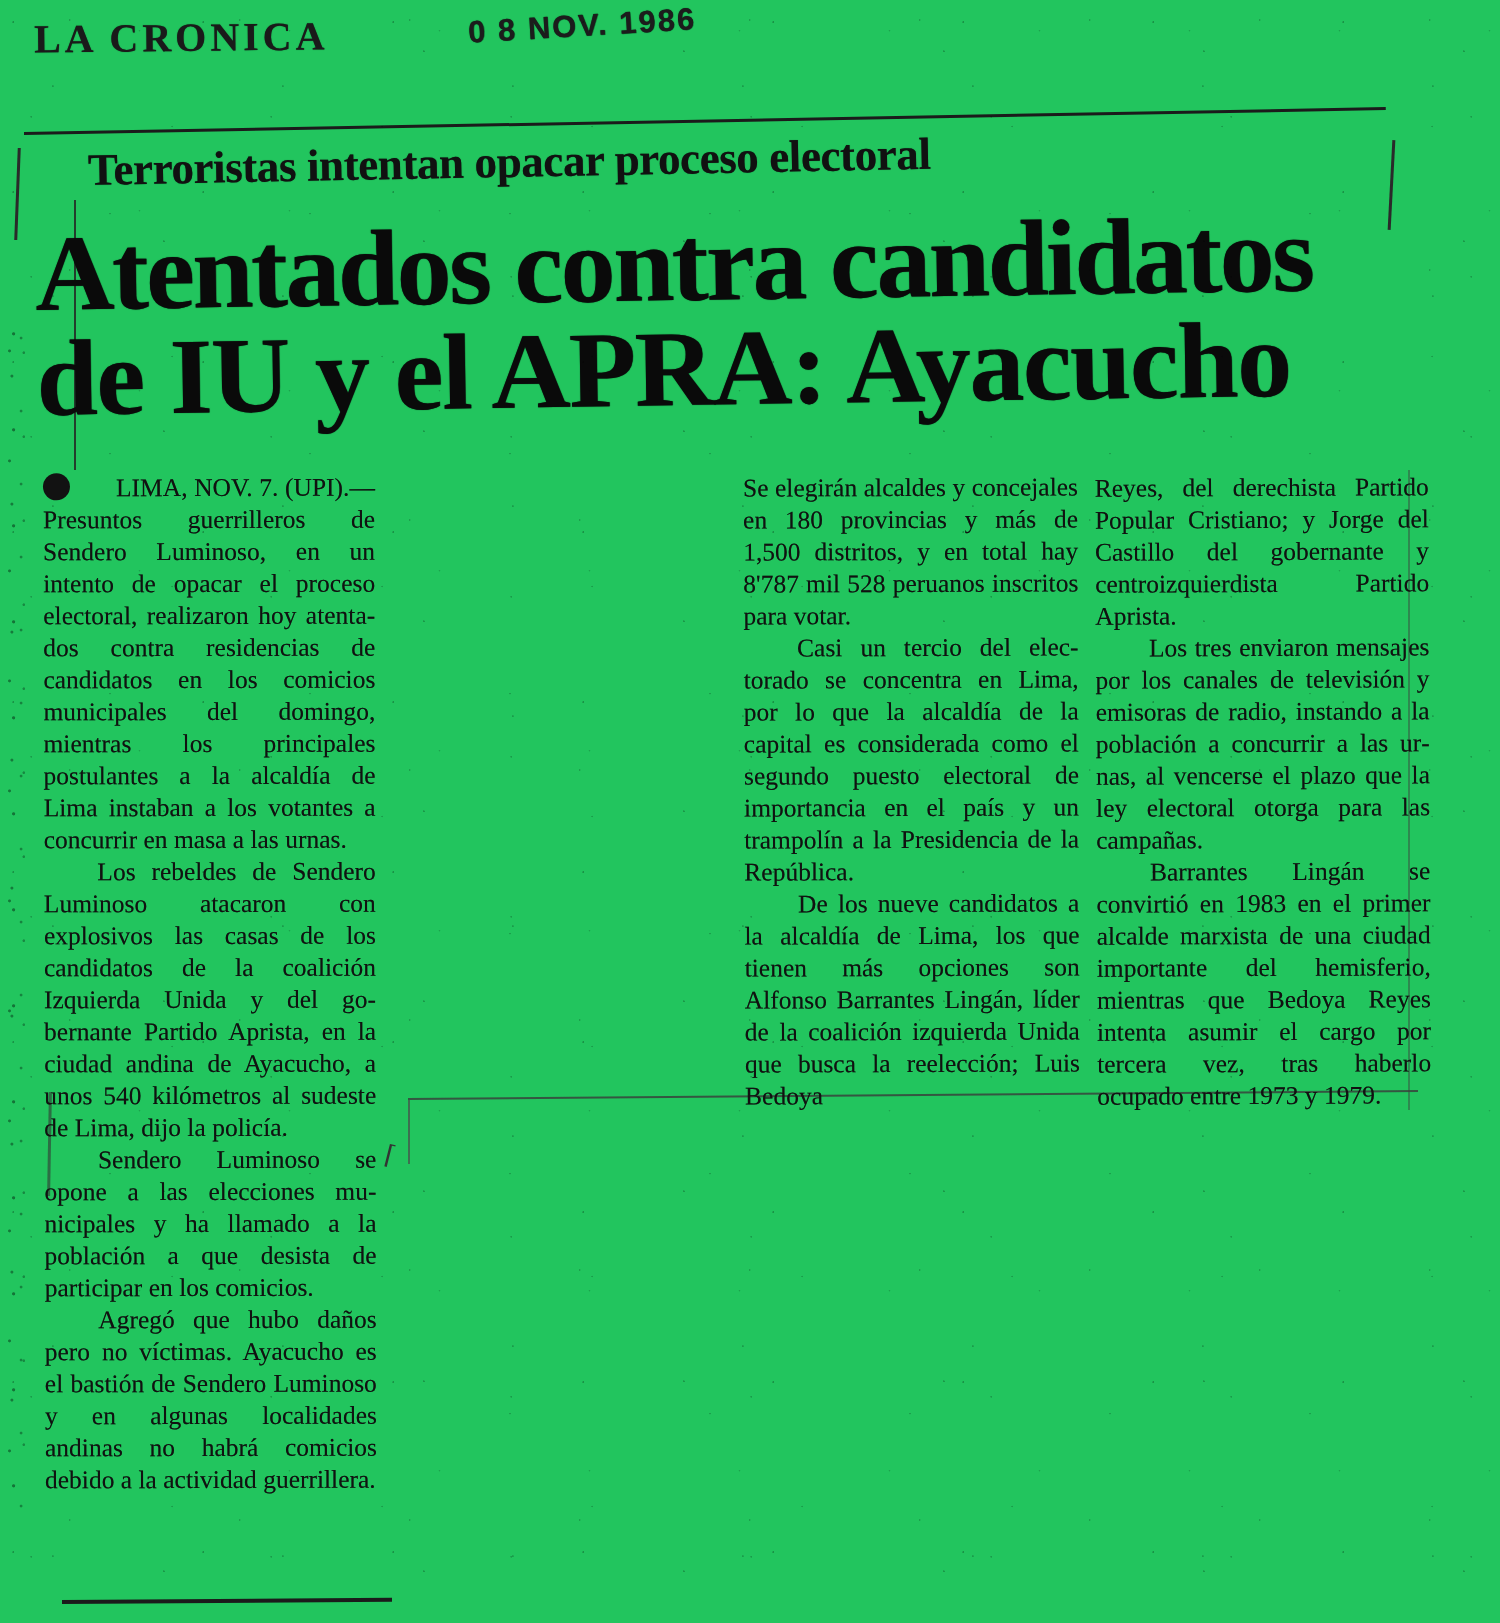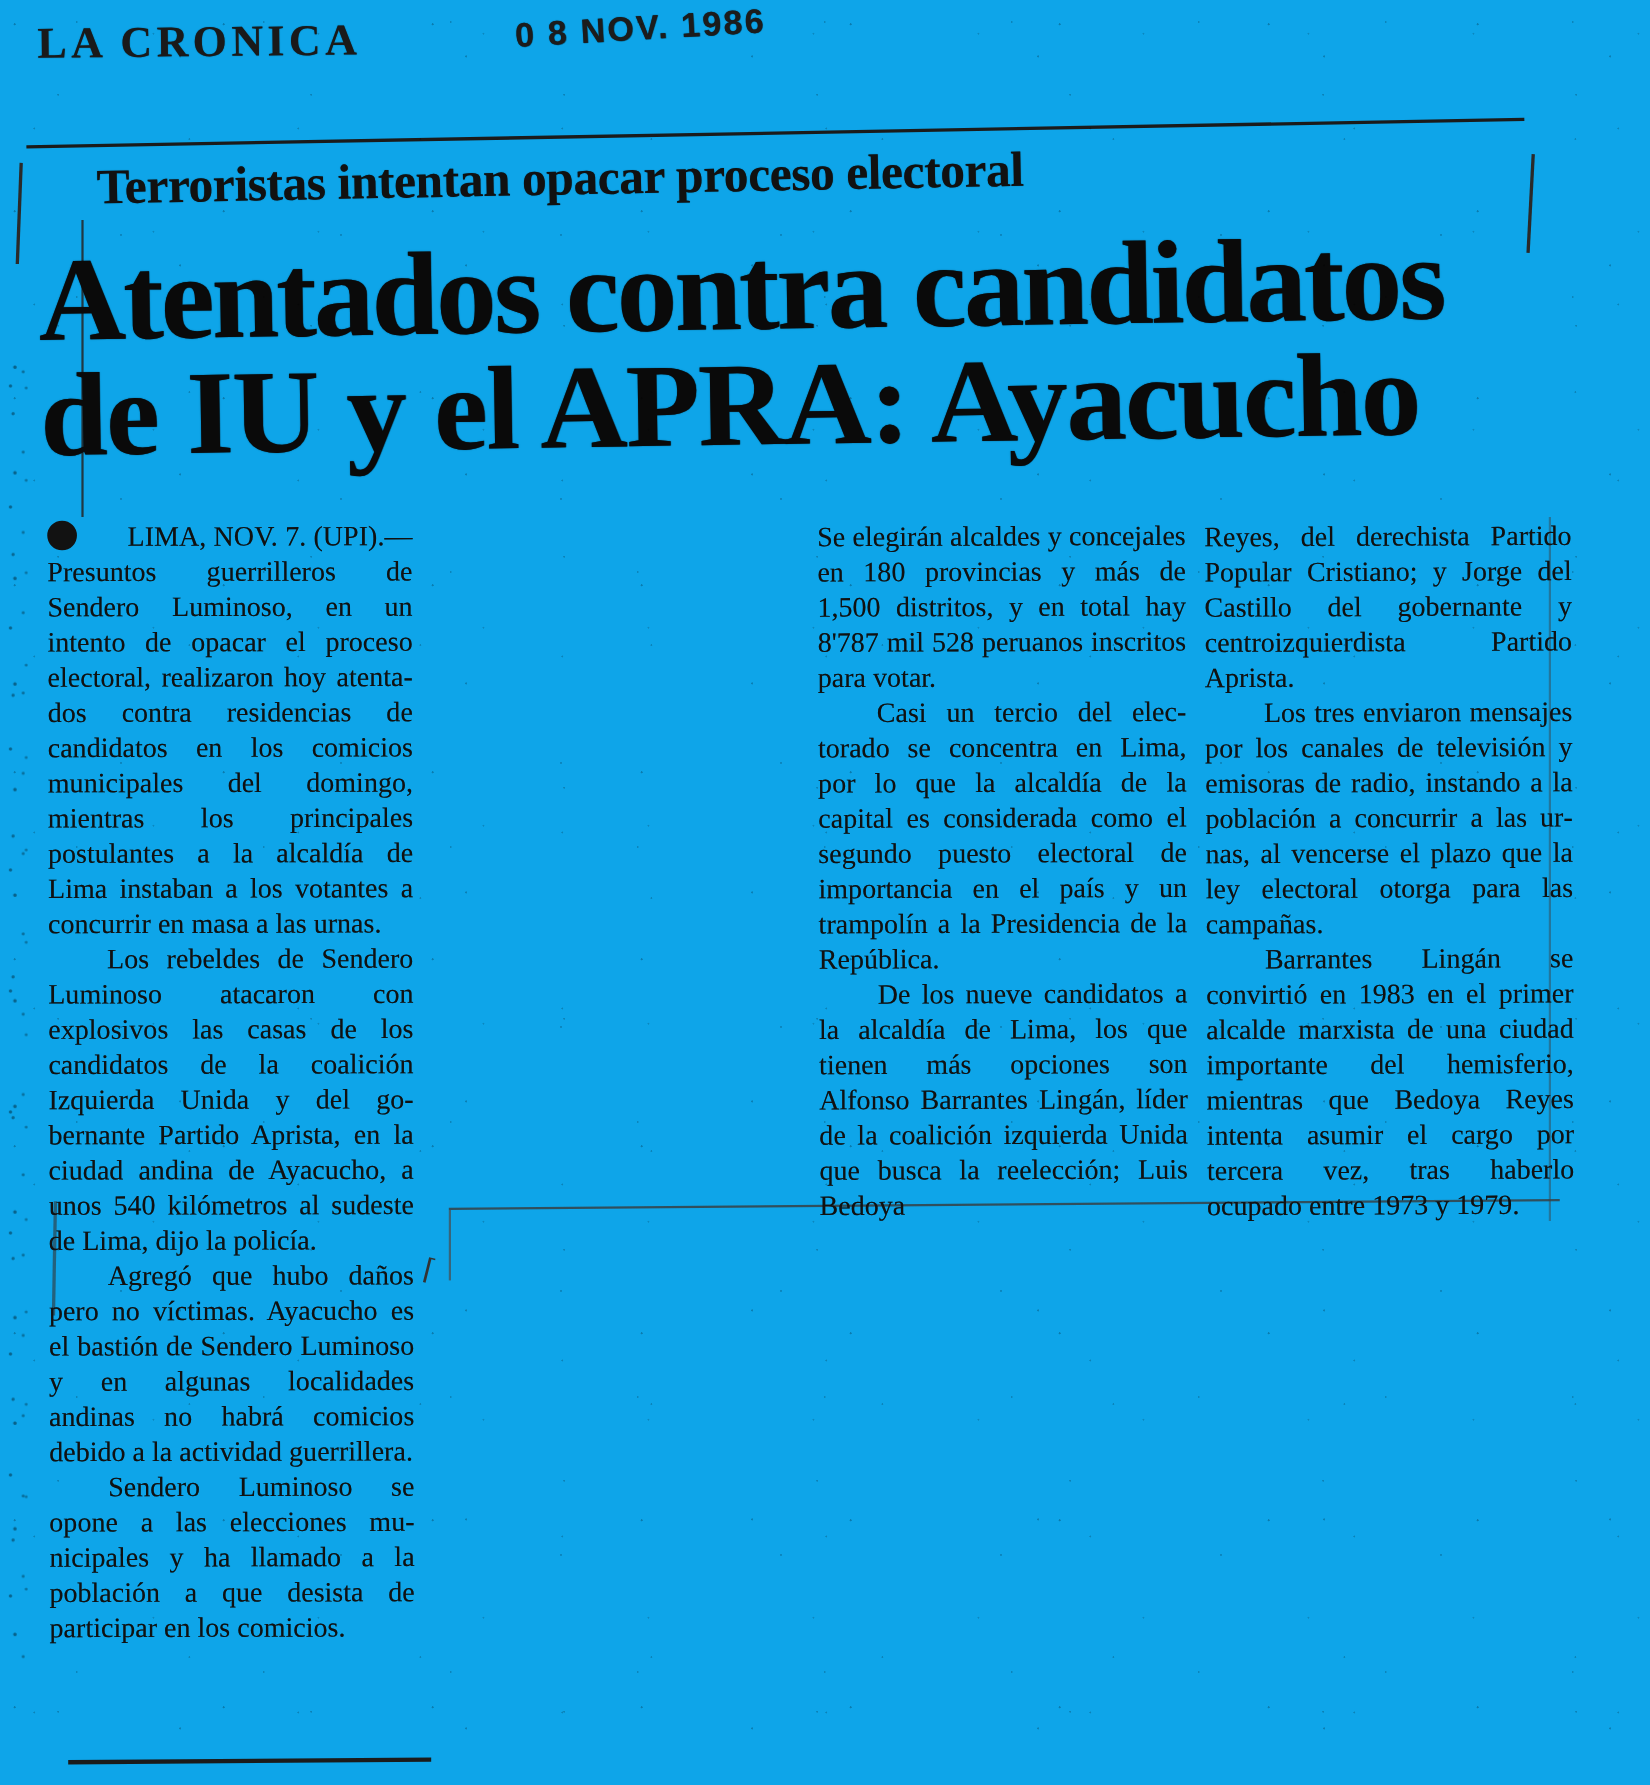--- a/index.html
+++ b/index.html
@@ -5,21 +5,21 @@
 <style>
   html, body {
     margin: 0;
     padding: 0;
     background: #ffffff;
   }
   #page {
     position: relative;
     width: 1500px;
     height: 1623px;
-    background: #0ea5e9;
+    background: #22c55e;
     overflow: hidden;
     font-family: "Liberation Serif", "DejaVu Serif", serif;
     color: #0d0d0d;
   }
 
   
   .grain {
     position: absolute;
     inset: 0;
     pointer-events: none;
@@ -259,22 +259,22 @@
   </div>
 
   <div class="columns">
 
     <div class="col col-1">
       <p class="first">
         <span class="dateline-bullet"></span><span class="dateline-text">LIMA, NOV. 7. (UPI).—</span>
         <span>Presuntos gue­rrilleros de Sendero Lumi­noso, en un intento de opacar el proceso electo­ral, realizaron hoy atenta­dos contra residencias de candidatos en los comicios municipales del domingo, mientras los principales postulantes a la alcaldía de Lima instaban a los votan­tes a concurrir en masa a las urnas.</span>
       </p>
       <p>Los rebeldes de Sende­ro Luminoso atacaron con explosivos las casas de los candidatos de la coalición Izquierda Unida y del go­bernante Partido Aprista, en la ciudad andina de Ayacucho, a unos 540 ki­lómetros al sudeste de Li­ma, dijo la policía.</p>
+      <p>Sendero Luminoso se opone a las elecciones mu­nicipales y ha llamado a la población a que desista de participar en los comicios.</p>
       <p>Agregó que hubo daños pero no víctimas. Ayacu­cho es el bastión de Sen­dero Luminoso y en algu­nas localidades andinas no habrá comicios debido a la actividad guerrillera.</p>
-      <p>Sendero Luminoso se opone a las elecciones mu­nicipales y ha llamado a la población a que desista de participar en los comicios.</p>
     </div>
 
     <div class="col col-2">
     </div>
 
     <div class="col col-3">
       <p class="first">Se elegirán alcaldes y concejales en 180 provin­cias y más de 1,500 distri­tos, y en total hay 8'787 mil   528 peruanos ins­critos para votar.</p>
       <p>Casi un tercio del elec­torado se concentra en Li­ma, por lo que la alcaldía de la capital es conside­rada como el segundo pues­to electoral de importan­cia en el país y un tram­polín a la Presidencia de la República.</p>
       <p>De los nueve candidatos a la alcaldía de Lima, los que tienen más opciones son Alfonso Barrantes Lin­gán, líder de la coalición izquierda Unida que busca la reelección; Luis Bedoya</p>
     </div>

